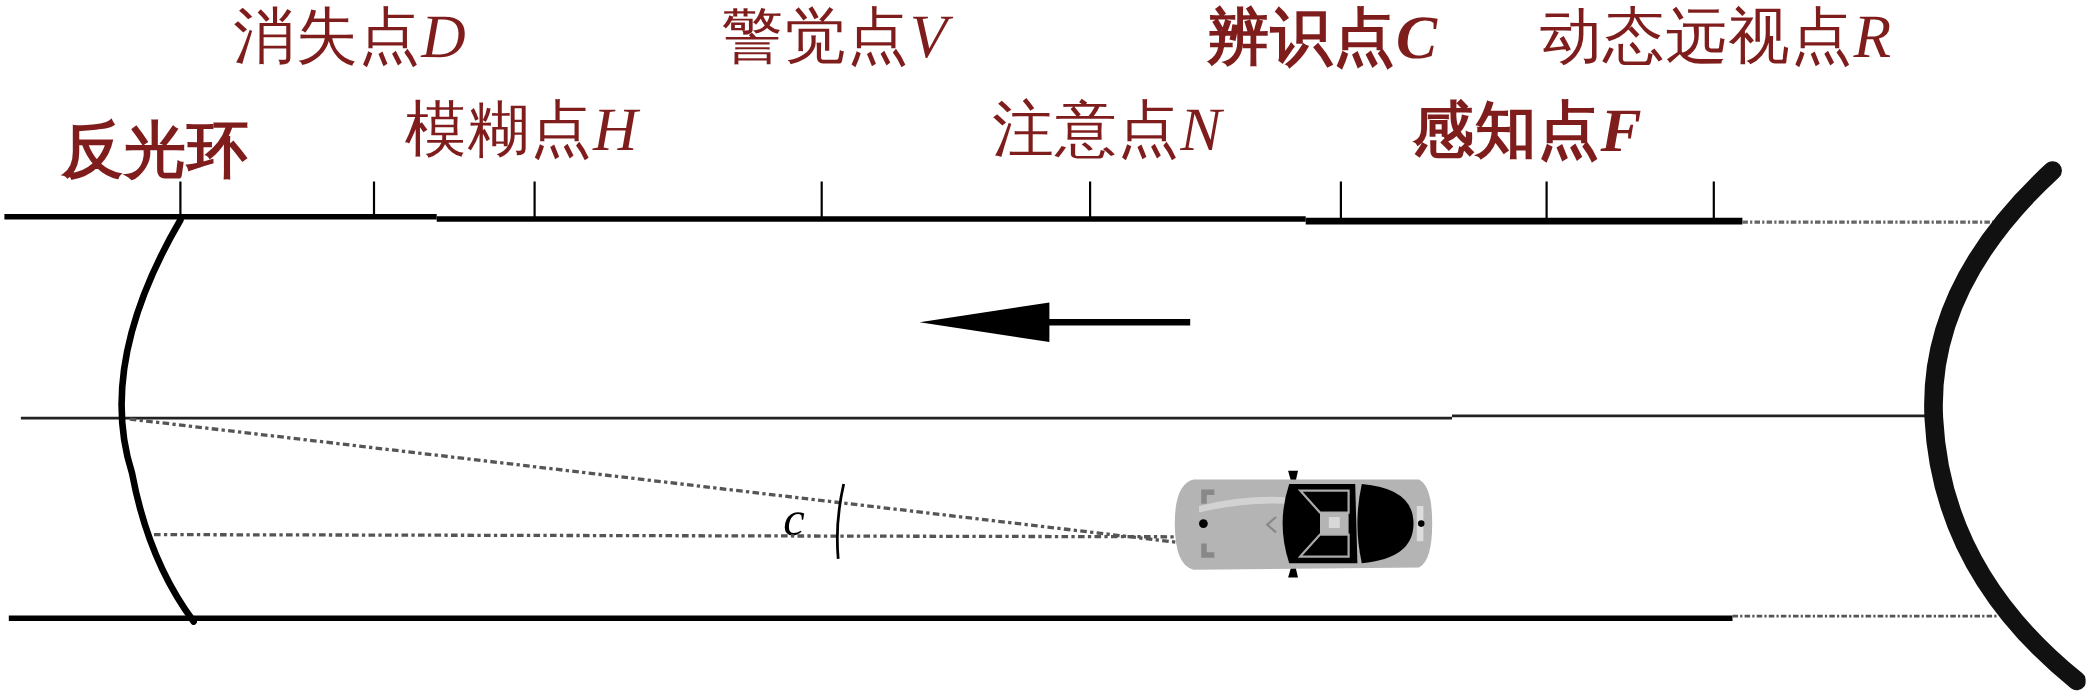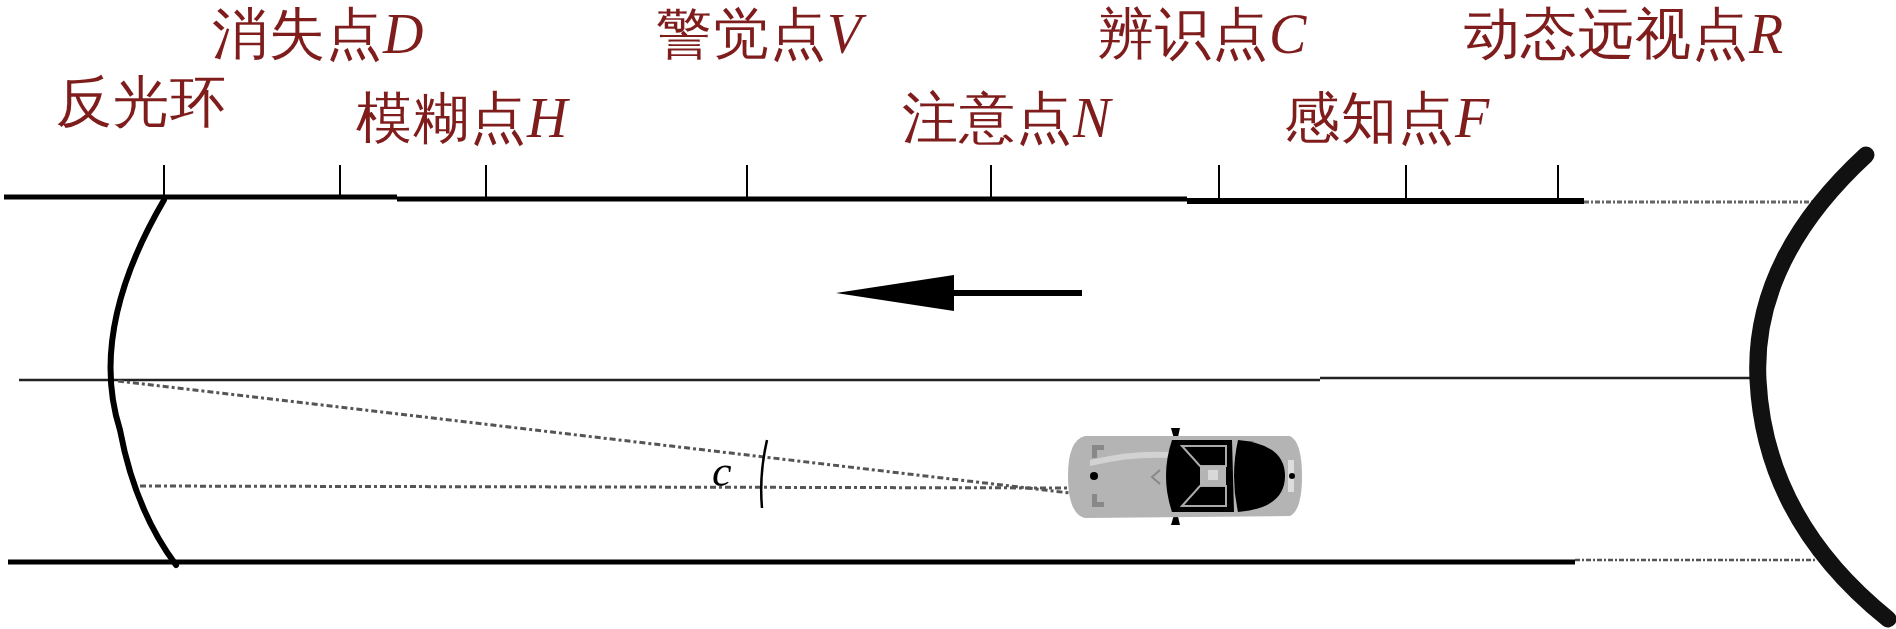--- a/index.html
+++ b/index.html
@@ -14,37 +14,37 @@
 </style>
 </head>
 <body>
 
 <div class="label" style="left:212px; top:6px;">
   <span>消失点</span><span class="sym">D</span>
 </div>
 <div class="label" style="left:624px; top:6px;margin-left:32px;">
   <span>警觉点</span><span class="sym">V</span>
 </div>
-<div class="label" style="left:1098px; top:6px;">
+<div class="label" style="left:1098px; top:6px;font-weight:bold;">
   <span>辨识点</span><span class="sym">C</span>
 </div>
-<div class="label" style="left:1464px; top:6px;">
+<div class="label" style="left:1400px; top:6px;">
   <span>动态远视点</span><span class="sym">R</span>
 </div>
 
-<div class="label" style="left:56px; top:74px;">
+<div class="label" style="left:56px; top:108px;font-weight:bold;">
   <span>反光环</span>
 </div>
-<div class="label" style="left:356px; top:90px;text-align:right;">
+<div class="label" style="left:368px; top:90px;text-align:right;">
   <span>模糊点</span><span class="sym">H</span>
 </div>
 <div class="label" style="left:902px; top:90px;">
   <span>注意点</span><span class="sym">N</span>
 </div>
-<div class="label" style="left:1284px; top:90px;">
+<div class="label" style="left:1284px; top:90px;font-weight:bold;">
   <span>感知点</span><span class="sym">F</span>
 </div>
 
 <div class="angle-label" style="left:712px; top:450px;">c</div>
 
 <svg id="diagram" width="1896" height="629" viewBox="0 0 1896 629" xmlns="http://www.w3.org/2000/svg">
 
   <g>
     <line x1="4" y1="197" x2="397" y2="197" stroke="#000" stroke-width="5"></line>
     <line x1="397" y1="199" x2="1187" y2="199" stroke="#000" stroke-width="5"></line>

